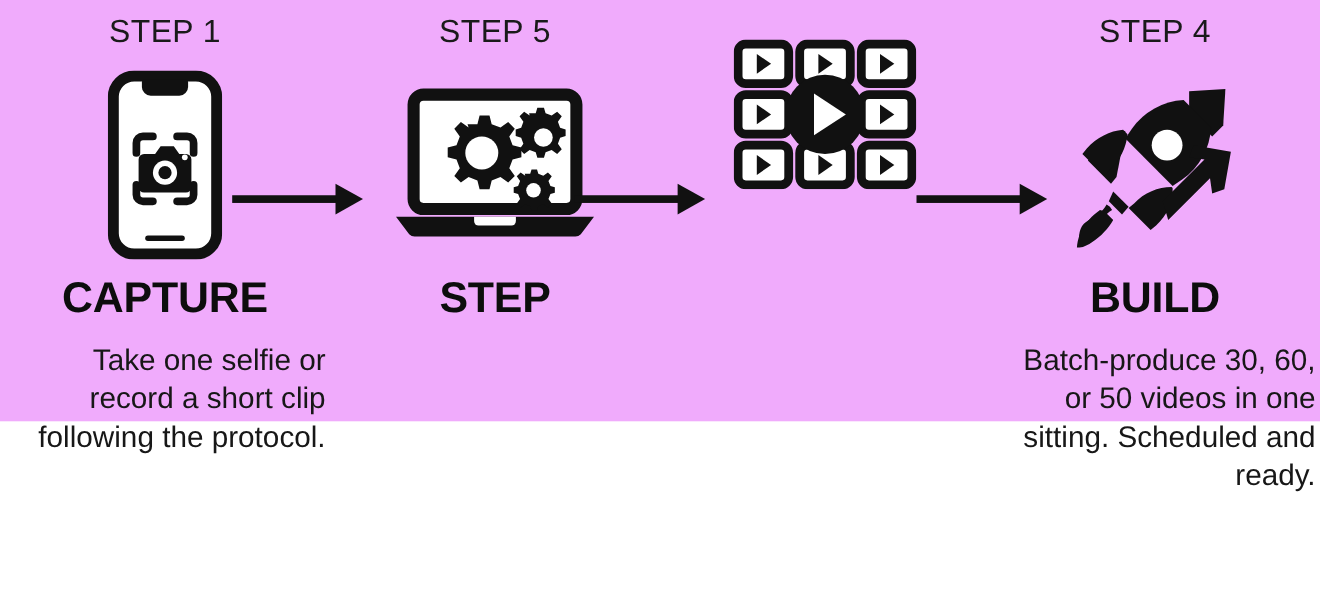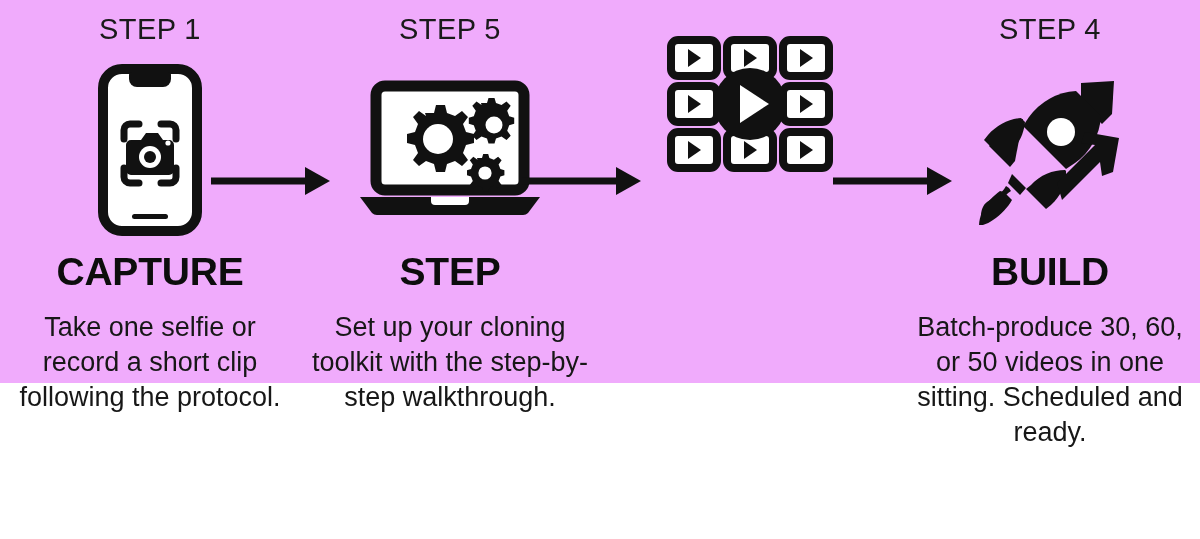--- a/index.html
+++ b/index.html
@@ -55,21 +55,21 @@
     color: #0d0d0d;
     margin-top: 6px;
     white-space: nowrap;
   }
   .body-text {
     margin-top: 16px;
     font-size: 27px;
     font-weight: 400;
     line-height: 35px;
     color: #171717;
-    text-align: center;
+    text-align: right;
     width: 100%;
     padding: 0 4px;
   }
   
   .arrow {
     position: absolute;
     top: 166px;
     height: 30px;
     width: 120px;
   }
@@ -135,21 +135,20 @@
             <circle cx="137" cy="45" r="8.5" fill="#fff"></circle>
 
             <g fill="#111">
               <path d="M120 78 l5 0 1.2 -4 5 0 1.2 4 4.5 1.8 4.2 -3 3.5 3.5 -3 4.2 1.8 4.5 4 1.2 0 5 -4 1.2 -1.8 4.5 3 4.2 -3.5 3.5 -4.2 -3 -4.5 1.8 -1.2 4 -5 0 -1.2 -4 -4.5 -1.8 -4.2 3 -3.5 -3.5 3 -4.2 -1.8 -4.5 -4 -1.2 0 -5 4 -1.2 1.8 -4.5 -3 -4.2 3.5 -3.5 4.2 3 z"></path>
             </g>
             <circle cx="128" cy="93" r="6.6" fill="#fff"></circle>
           </svg>
         </span>
       </div>
       <div class="heading">STEP</div>
-      <div class="body-text">Set up your cloning toolkit with the step-by-step walkthrough.</div>
     </div>
 
     <div class="col">
       <div class="icon-slot">
         <span>
           <svg width="166" height="136" viewBox="0 0 166 136" fill="none">
             <g stroke="#111" stroke-width="8" fill="#fff">
               <rect x="4" y="4" width="46" height="36" rx="7"></rect>
               <rect x="60" y="4" width="46" height="36" rx="7"></rect>
               <rect x="116" y="4" width="46" height="36" rx="7"></rect>

